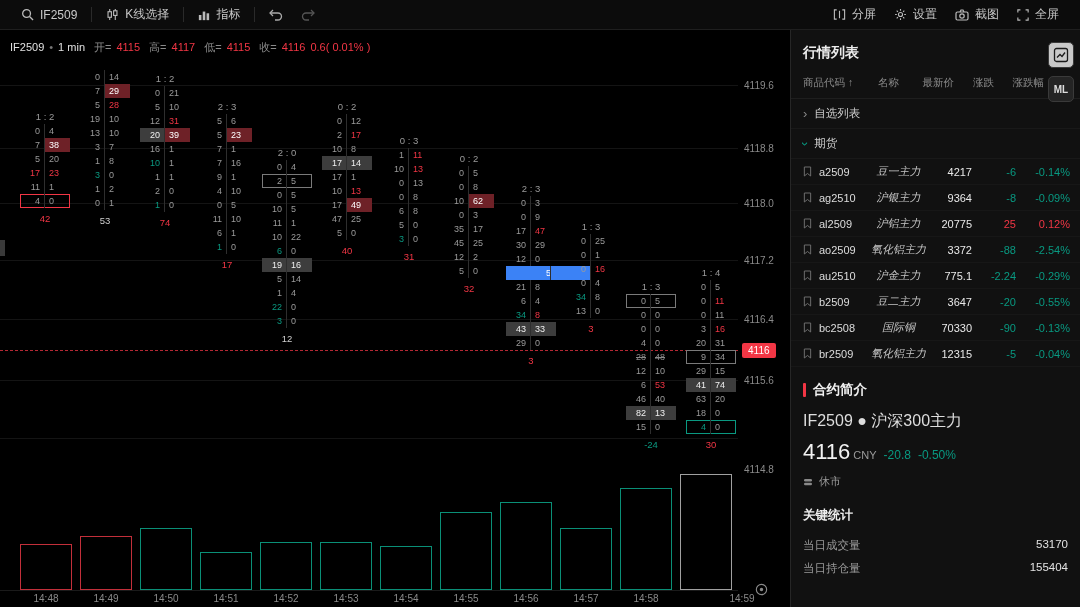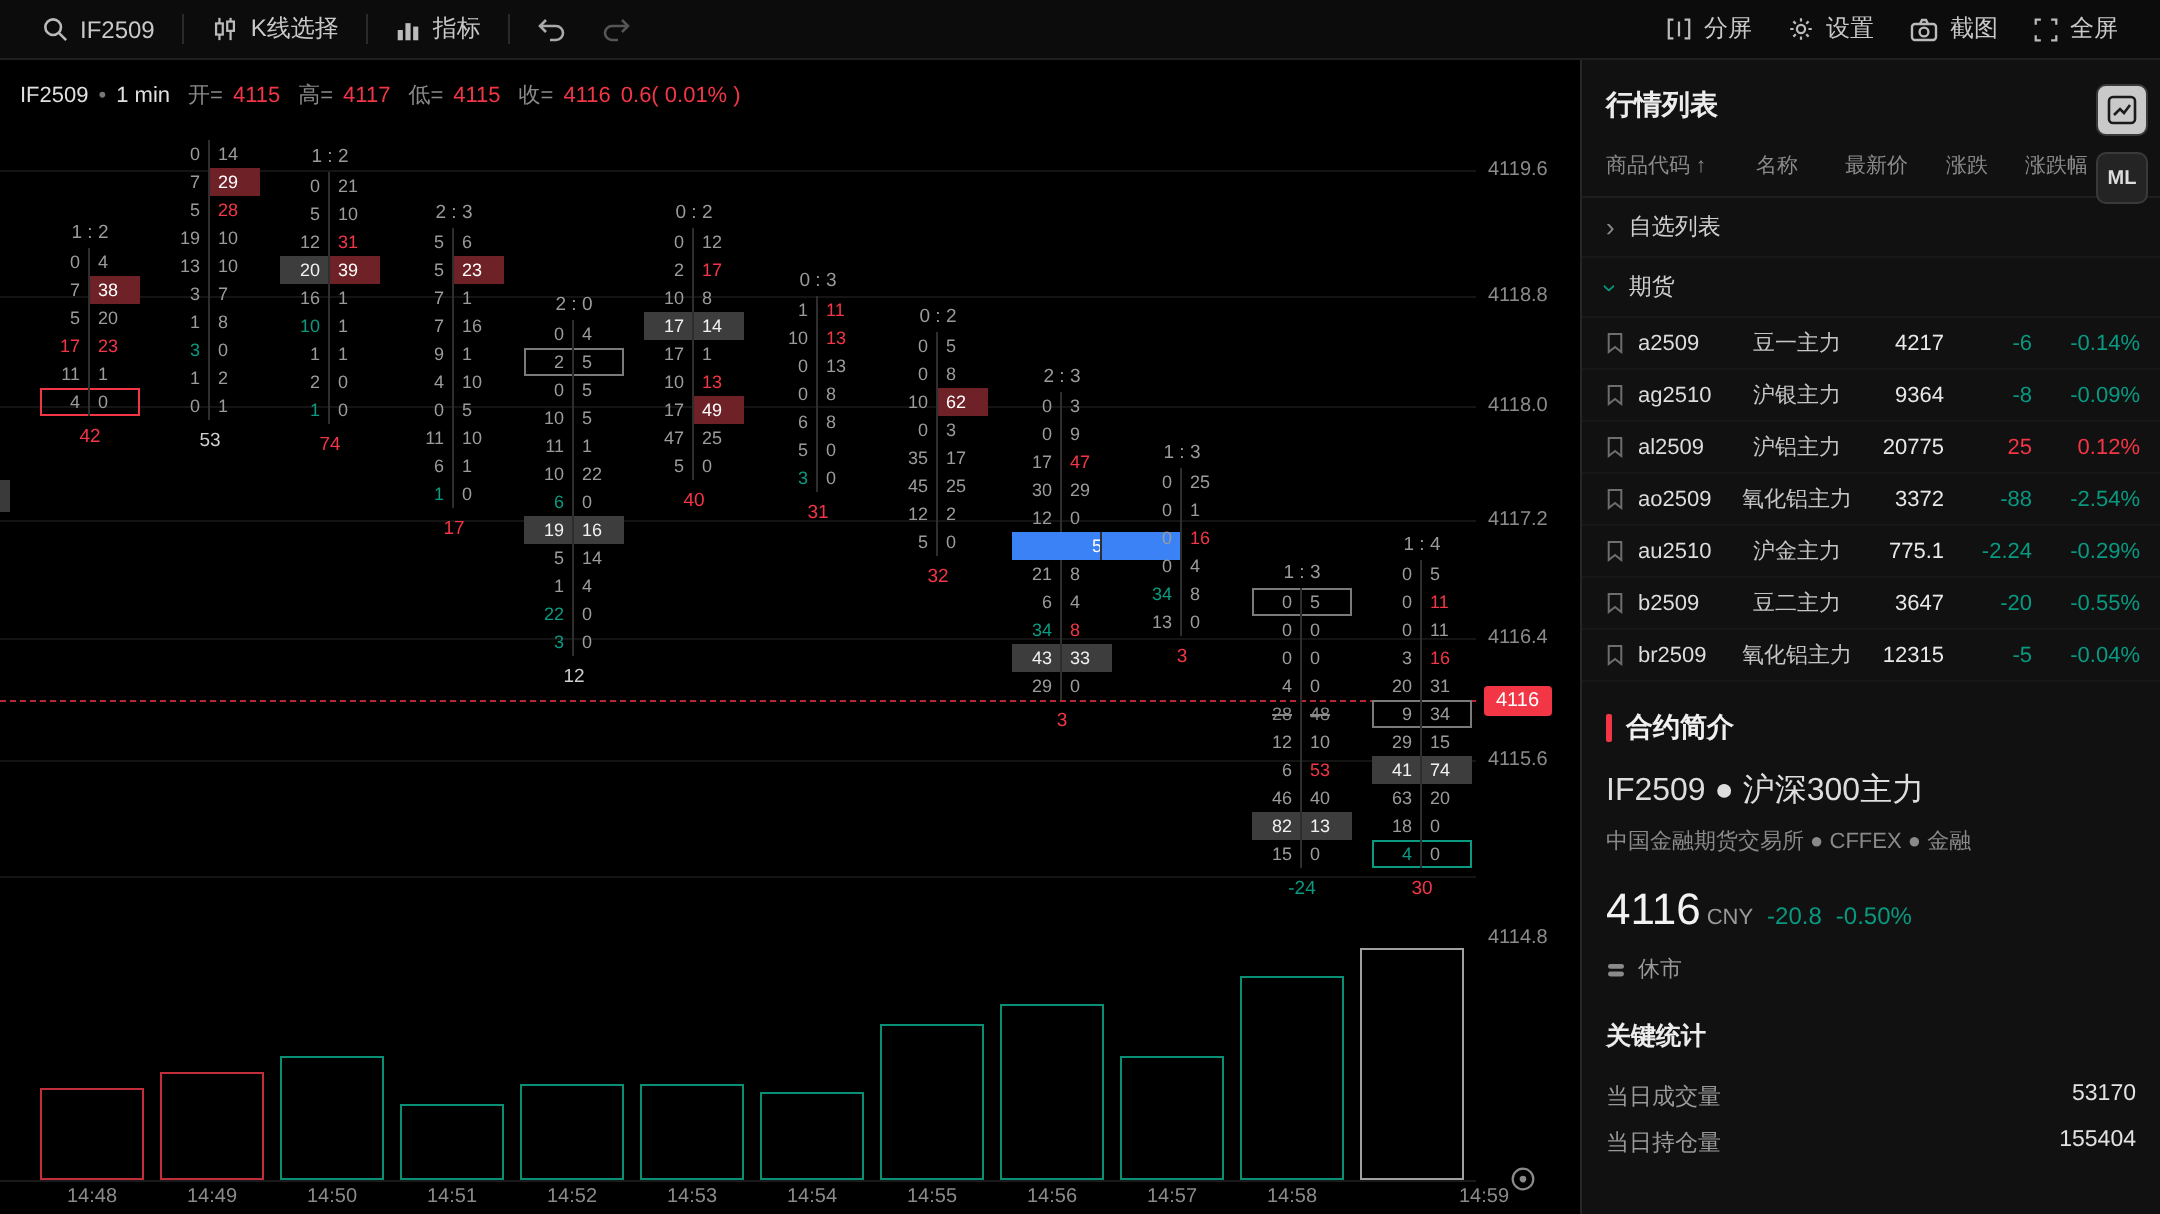--- a/index.html
+++ b/index.html
@@ -76,21 +76,21 @@
   .th-chg{width:40px;text-align:right;}
   .th-pct{width:50px;text-align:right;}
   .group-row{display:flex;align-items:center;gap:7px;padding:7px 12px;font-size:11.5px;color:#cfcfcf;
     border-bottom:1px solid #191919;cursor:pointer;}
   .chev{color:#888;font-size:13px;line-height:10px;display:inline-block;}
   .chev.down{transform:rotate(90deg);}
   .wl-row{display:flex;align-items:center;padding:5px 10px 5px 12px;font-size:11px;
     border-bottom:1px solid #171717;cursor:pointer;}
   .wl-ic{width:16px;display:flex;align-items:center;}
   .wl-code{width:52px;color:#ddd;}
-  .wl-name{flex:1;text-align:center;color:#c5c5c5;}
+  .wl-name{flex:1;text-align:center;color:#c5c5c5;font-style:italic;}
   .wl-price{width:46px;text-align:right;color:#e8e8e8;}
   .wl-chg{width:44px;text-align:right;}
   .wl-pct{width:54px;text-align:right;}
   .up{color:#f23645;}
   .down{color:#089981;}
   .section-head{display:flex;align-items:center;gap:7px;margin:14px 12px 12px;font-size:13.5px;
     font-weight:bold;color:#f0f0f0;}
   .red-bar{width:3px;height:14px;background:#f23645;border-radius:1px;}
   .ct-name{padding:0 12px;font-size:16px;color:#ddd;margin-bottom:7px;}
   .ct-exch{padding:0 12px;font-size:11px;color:#8a8a8a;margin-bottom:14px;}
@@ -881,34 +881,45 @@
         <span class="wl-price">3647</span>
         <span class="wl-chg down">-20</span>
         <span class="wl-pct down">-0.55%</span>
       </div>
       <div class="wl-row">
         <span class="wl-ic icon">
           <svg width="9" height="11" viewBox="0 0 10 12" fill="none" stroke="#6e6e6e" stroke-width="1.1">
             <path d="M1.5 1 h7 v10 L5 8.2 1.5 11 z"></path>
           </svg>
         </span>
+        <span class="wl-code">bc2508</span>
+        <span class="wl-name">国际铜</span>
+        <span class="wl-price">70330</span>
+        <span class="wl-chg down">-90</span>
+        <span class="wl-pct down">-0.13%</span>
+      </div>
+      <div class="wl-row">
+        <span class="wl-ic icon">
+          <svg width="9" height="11" viewBox="0 0 10 12" fill="none" stroke="#6e6e6e" stroke-width="1.1">
+            <path d="M1.5 1 h7 v10 L5 8.2 1.5 11 z"></path>
+          </svg>
+        </span>
         <span class="wl-code">br2509</span>
         <span class="wl-name">氧化铝主力</span>
         <span class="wl-price">12315</span>
         <span class="wl-chg down">-5</span>
         <span class="wl-pct down">-0.04%</span>
       </div>
     </div>
 
   <div class="section-head">
     <span class="red-bar"></span>
     <span>合约简介</span>
   </div>
   <div class="ct-name">IF2509 ● 沪深300主力</div>
-  <div class="ct-exch">中国金融期货交易所 ● CFFEX ● 金融</div>
   <div class="ct-price-row">
     <span class="ct-price">4116</span>
     <span class="ct-cur">CNY</span>
     <span class="ct-chg">-20.8</span>
     <span class="ct-chg">-0.50%</span>
   </div>
   <div class="ct-status">
     <span class="icon">
       <svg width="10" height="10" viewBox="0 0 10 10" fill="#8a8a8a">
           <rect x="1" y="2" width="8" height="2.4" rx="1.2"></rect>

